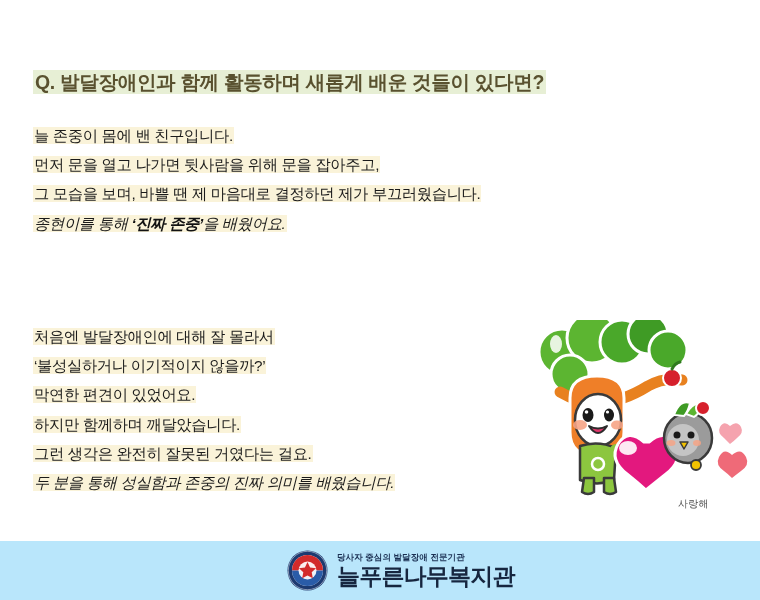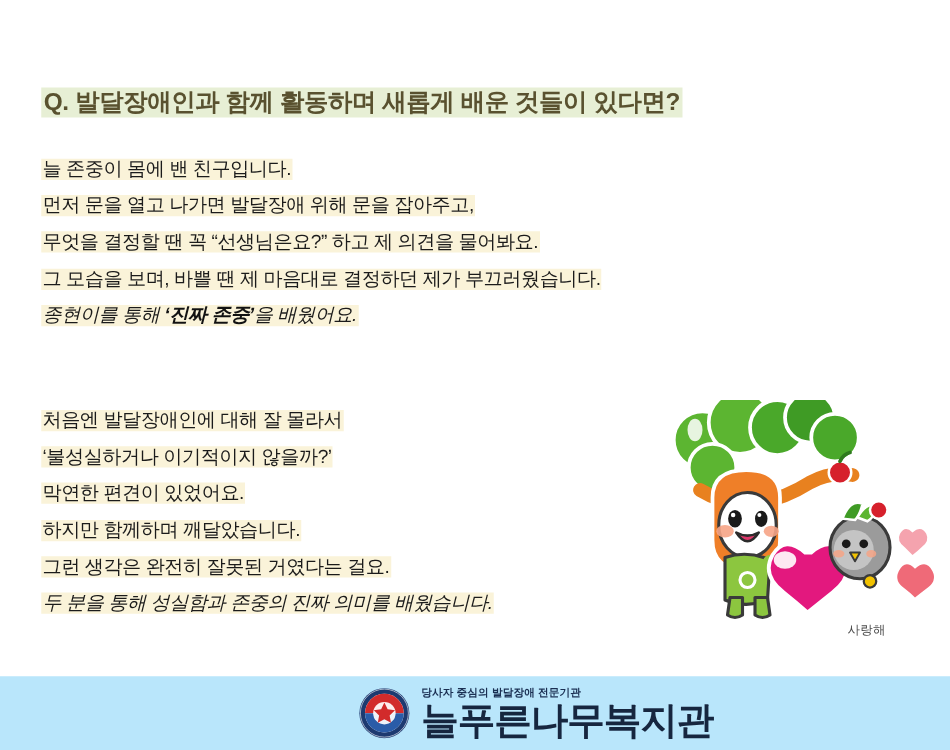--- a/index.html
+++ b/index.html
@@ -125,40 +125,39 @@
   }
   .footer-tagline {
     font-size: 8.5px;
     font-weight: bold;
     color: #1a2f52;
     letter-spacing: 0.1px;
     margin-bottom: 3px;
     white-space: nowrap;
   }
   .footer-org {
-    font-size: 30px;
+    font-size: 23px;
     font-weight: bold;
     color: #16263f;
     letter-spacing: -0.8px;
     white-space: nowrap;
   }
 </style>
 </head>
 <body>
 
 <div class="slide">
 
   <div class="question-row">
     <span class="question-text">Q. 발달장애인과 함께 활동하며 새롭게 배운 것들이 있다면?</span>
   </div>
 
   <div class="body-block para-1">
       <div class="line"><span class="hl">늘 존중이 몸에 밴 친구입니다.</span></div>
-      <div class="line"><span class="hl">먼저 문을 열고 나가면 발달장애 위해 문을 잡아주고,</span></div>
-      <div class="line"><span class="hl">무엇을 결정할 땐 꼭 “선생님은요?” 하고 제 의견을 물어봐요.</span></div>
+      <div class="line"><span class="hl">먼저 문을 열고 나가면 뒷사람을 위해 문을 잡아주고,</span></div>
       <div class="line"><span class="hl">그 모습을 보며, 바쁠 땐 제 마음대로 결정하던 제가 부끄러웠습니다.</span></div>
       <div class="line"><span class="hl">종현이를 통해 <b>‘진짜 존중’</b>을 배웠어요.</span></div>
     </div>
 
   <div class="body-block para-2">
       <div class="line"><span class="hl">처음엔 발달장애인에 대해 잘 몰라서</span></div>
       <div class="line"><span class="hl">‘불성실하거나 이기적이지 않을까?’</span></div>
       <div class="line"><span class="hl">막연한 편견이 있었어요.</span></div>
       <div class="line"><span class="hl">하지만 함께하며 깨달았습니다.</span></div>
       <div class="line"><span class="hl">그런 생각은 완전히 잘못된 거였다는 걸요.</span></div>

